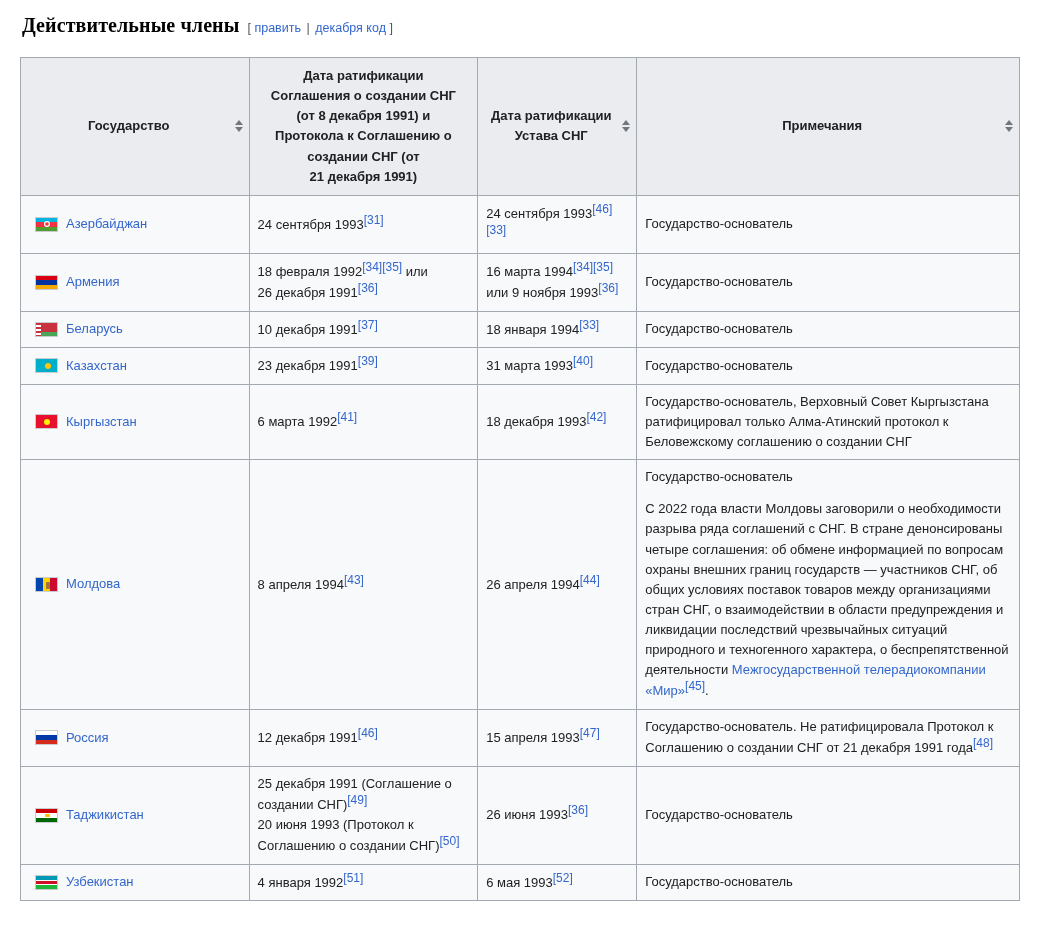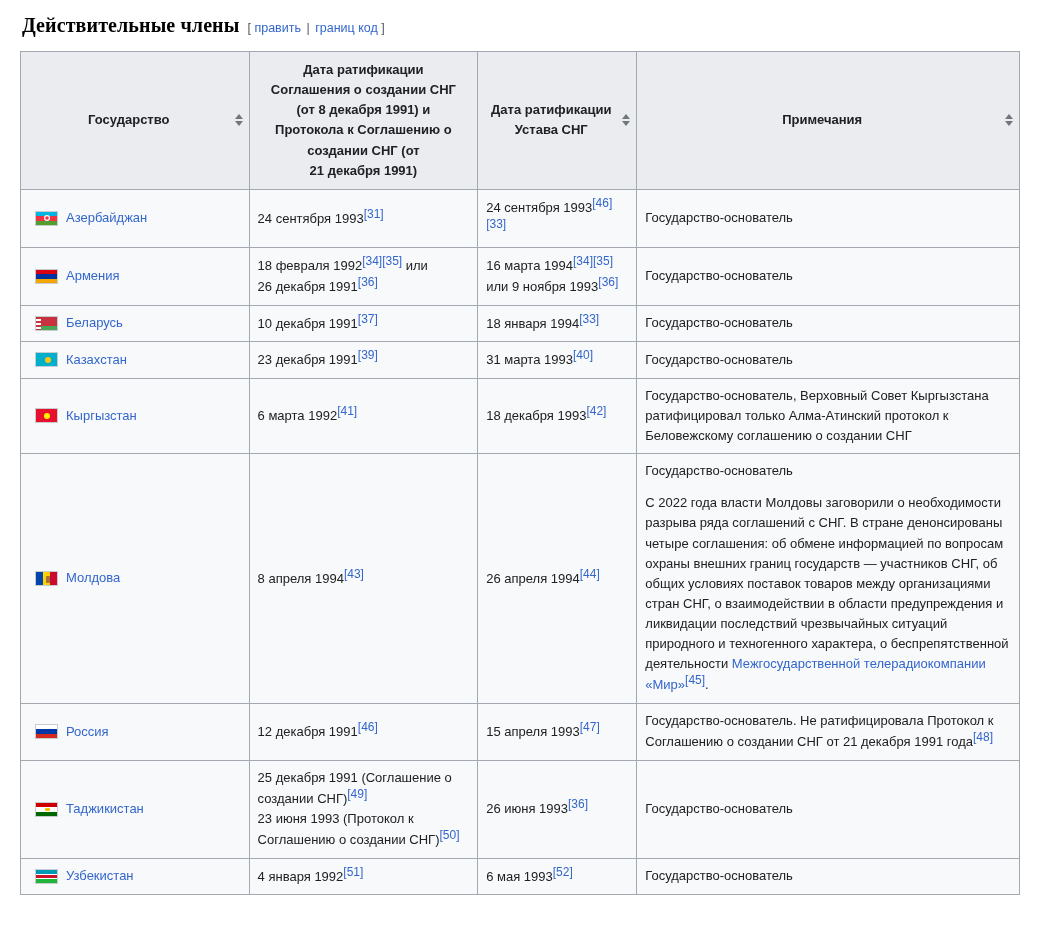--- a/index.html
+++ b/index.html
@@ -17,21 +17,21 @@
   }
   .page {
     padding: 14px 20px 0 20px;
     box-sizing: border-box;
   }
   
   .heading-row {
     display: flex;
     align-items: baseline;
     gap: 8px;
-    margin: 0 0 14px 2px;
+    margin: 0 0 20px 2px;
   }
   .heading-title {
     font-family: "Liberation Serif", serif;
     font-size: 20px;
     font-weight: bold;
     color: #000000;
     letter-spacing: 0.1px;
   }
   .edit-links {
     font-size: 12.5px;
@@ -170,21 +170,21 @@
 <body>
 
 <div class="page">
 
   <div class="heading-row">
     <span class="heading-title">Действительные члены</span>
     <span class="edit-links">
       <span class="brk">[</span>
       <a href="#">править</a>
       <span class="sep">|</span>
-      <a href="#">границ код</a>
+      <a href="#">декабря код</a>
       <span class="brk">]</span>
     </span>
   </div>
 
   <table class="wikitable">
     <colgroup>
       <col class="col-state">
         <col class="col-date1">
         <col class="col-date2">
         <col class="col-notes">
@@ -358,21 +358,21 @@
 
       <tr>
         <td>
           <span class="state">
             <span class="flag fl-tj"></span>
             <a href="#">Таджикистан</a>
           </span>
         </td>
         <td>
           <span>25 декабря 1991 (Соглашение о создании СНГ)</span><sup class="ref"><a href="#">[49]</a></sup><br>
-          <span>23 июня 1993 (Протокол к Соглашению о создании СНГ)</span><sup class="ref"><a href="#">[50]</a></sup>
+          <span>20 июня 1993 (Протокол к Соглашению о создании СНГ)</span><sup class="ref"><a href="#">[50]</a></sup>
         </td>
         <td>
           <span>26 июня 1993</span><sup class="ref"><a href="#">[36]</a></sup>
         </td>
         <td class="notes-cell">
           <span>Государство-основатель</span>
         </td>
       </tr>
 
       <tr>

